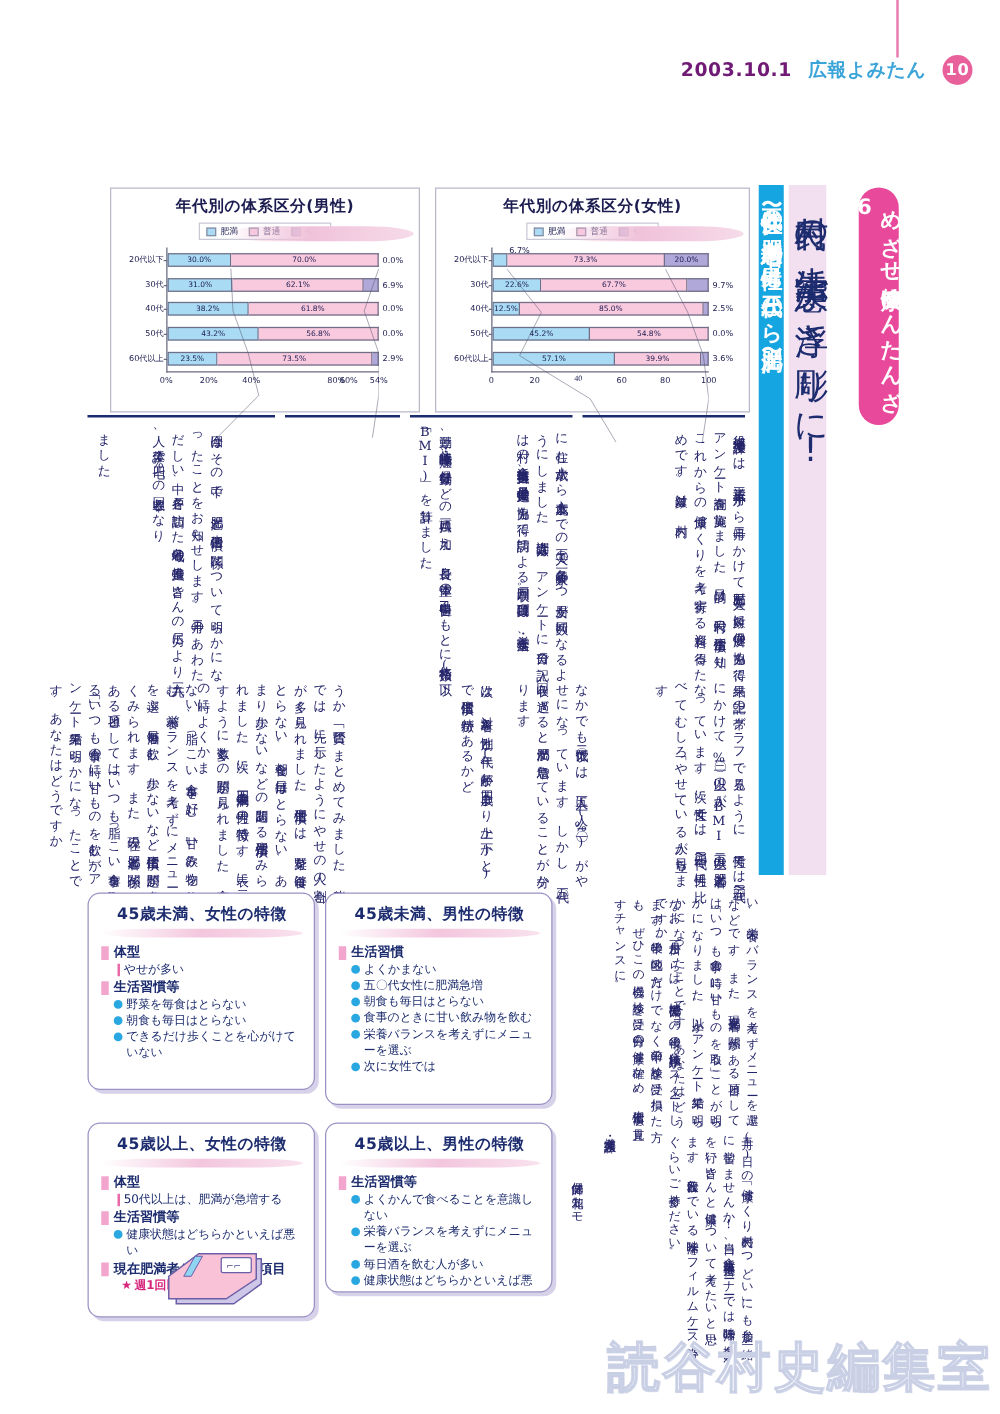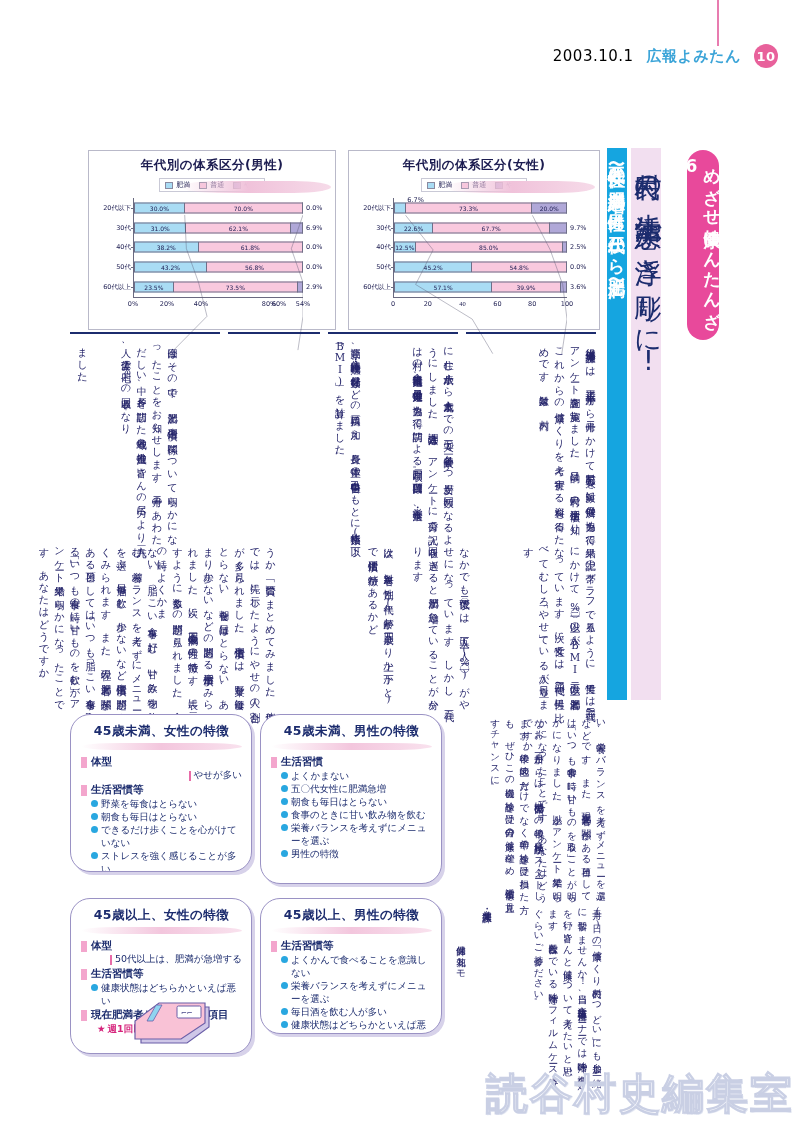--- a/index.html
+++ b/index.html
@@ -14,21 +14,21 @@
   
   .header-rule {
     position:absolute; left:717px; top:0; width:2px; height:46px;
     background:#e87cb0;
   }
   .header {
     position:absolute; right:22px; top:44px;
     display:flex; align-items:center; gap:13px;
     color:#3ba4d8; font-size:15px; letter-spacing:.5px;
   }
-  .header .date { color:#000000; }
+  .header .date { color:#701a75;font-weight:bold; }
   .header .pubname { color:#3ba4d8; font-weight:bold; }
   .pageno {
     width:24px; height:24px; border-radius:50%;
     background:#e8619b; color:#fff; font-size:13px; font-weight:bold;
     display:flex; align-items:center; justify-content:center;
   }
 
   
   .chart-box {
     position:absolute; top:150px; background:#fff;
@@ -132,21 +132,21 @@
     font-family:"DejaVu Serif","Liberation Serif", serif;
     text-align:justify;
   }
   .vtext-sm { font-size:9.6px; line-height:14.6px; }
 
   .topbar-line { position:absolute; background:#1c2c6e; height:2px; }
 
   
   .fbox {
     position:absolute; background:#fff;
-    border:1px solid #9a92c4; border-radius:20px;
+    border:1px solid #9a92c4; border-radius:10px;
     box-shadow:3px 3px 0 #d7d2ea;
     padding:8px 9px 6px 10px;
     overflow:hidden;
   }
   #fbox-1 { left:70px;  top:714px; width:182px; height:158px; }
   #fbox-2 { left:260px; top:714px; width:182px; height:170px; }
   #fbox-3 { left:70px;  top:898px; width:182px; height:156px; }
   #fbox-4 { left:260px; top:898px; width:182px; height:136px; }
   .fbox-title {
     text-align:center; font-size:12.5px; font-weight:bold; color:#1c2c6e;
@@ -157,21 +157,21 @@
     background:linear-gradient(90deg, rgba(245,205,225,0) 0%, #f3c6dd 50%, #f9e2ee 100%);
     border-radius:50%/100%;
   }
   .sec-head {
     display:flex; align-items:center; gap:4px;
     font-size:10.5px; font-weight:bold; color:#1c2c6e; margin-top:1px;
   }
   .sec-head .tag { width:6px; height:11px; background:#f3a6cd; display:inline-block; }
   .sub-line {
     font-size:9.5px; color:#1c2c6e; margin-left:13px;
-    display:flex; align-items:center; gap:3px;justify-content:flex-end;
+    display:flex; align-items:center; gap:3px;
   }
   .sub-line .bar { width:2px; height:10px; background:#e86ba8; display:inline-block; }
   .blt {
     font-size:9.5px; color:#1c2c6e; margin-left:10px;
     display:flex; align-items:flex-start; gap:3px; line-height:13px;
   }
   .blt .dot {
     width:7px; height:7px; border-radius:50%; background:#29a7e0;
     flex:0 0 auto; margin-top:3px;
   }
@@ -423,24 +423,20 @@
         <span>野菜を毎食はとらない</span>
       </div>
       <div class="blt">
         <span class="dot"></span>
         <span>朝食も毎日はとらない</span>
       </div>
       <div class="blt">
         <span class="dot"></span>
         <span>できるだけ歩くことを心がけていない</span>
       </div>
-      <div class="blt">
-        <span class="dot"></span>
-        <span>ストレスを強く感じることが多い</span>
-      </div>
     </div>
   <div class="fbox" id="fbox-2">
       <div class="fbox-title">45歳未満、男性の特徴</div>
       <div class="fbox-swoosh"></div>
       <div class="sec-head">
         <span class="tag"></span>
         <span>生活習慣</span>
       </div>
       <div class="blt">
         <span class="dot"></span>
@@ -457,21 +453,21 @@
       <div class="blt">
         <span class="dot"></span>
         <span>食事のときに甘い飲み物を飲む</span>
       </div>
       <div class="blt">
         <span class="dot"></span>
         <span>栄養バランスを考えずにメニューを選ぶ</span>
       </div>
       <div class="blt">
         <span class="dot"></span>
-        <span>男性の特徴</span>
+        <span>次に女性では</span>
       </div>
     </div>
   <div class="fbox" id="fbox-3">
       <div class="fbox-title">45歳以上、女性の特徴</div>
       <div class="fbox-swoosh"></div>
       <div class="sec-head">
         <span class="tag"></span>
         <span>体型</span>
       </div>
       <div class="sub-line">

